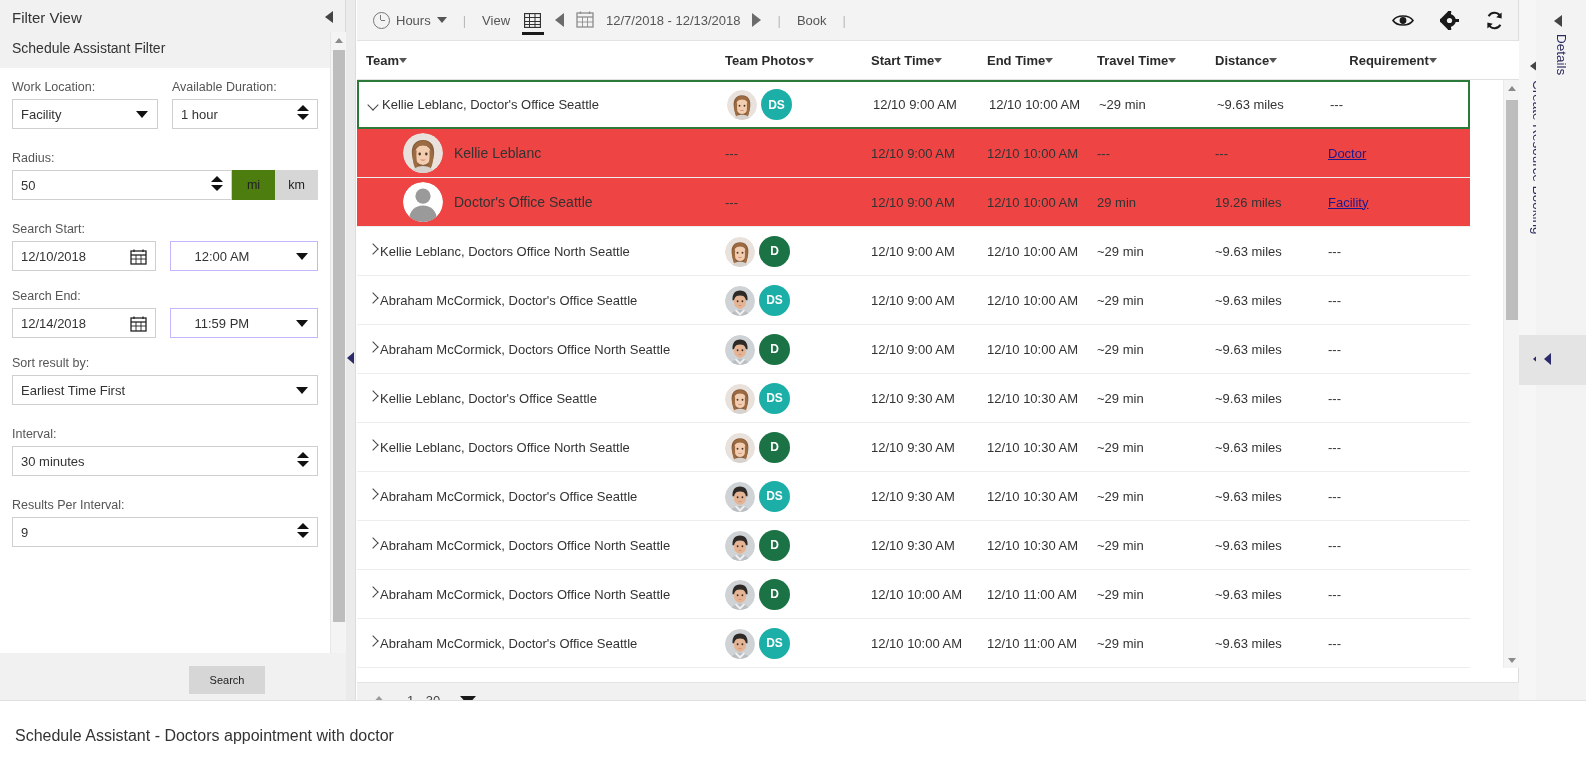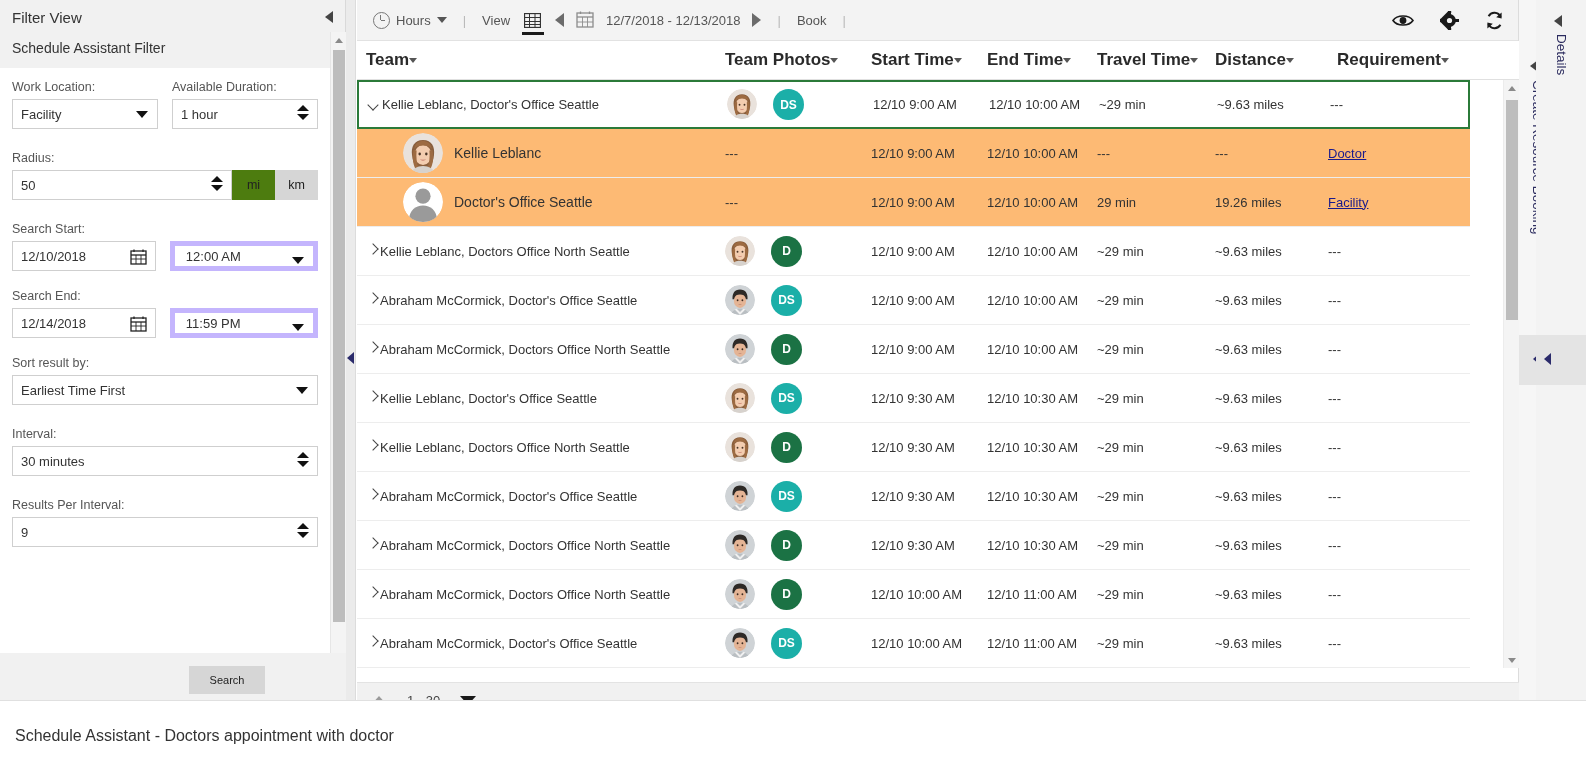--- a/index.html
+++ b/index.html
@@ -62,22 +62,22 @@
     box-sizing:border-box;display:flex;align-items:center;padding:0 8px;font-size:13px;}
   .unit{
     width:43px;height:30px;display:flex;align-items:center;justify-content:center;
     font-size:12.5px;color:#222;box-sizing:border-box;cursor:pointer;
   }
   .unit.sel{background:#4d7c0f;}
   .unit.off{background:#d6d6d6;}
   .dt-row{display:flex;gap:14px;margin-bottom:18px;}
   .dt-date{position:relative;width:148px;height:30px;border:1px solid #cfcfcf;background:#fff;
     box-sizing:border-box;display:flex;align-items:center;padding:0 8px;font-size:13px;}
-  .dt-time{position:relative;width:152px;height:30px;border:5px solid #c4b5fd;background:#fff;
-    box-sizing:border-box;display:flex;align-items:center;padding:0 11px;font-size:13px;}
+  .dt-time{position:relative;width:152px;height:30px;border:1px solid #c4b5fd;background:#fff;
+    box-sizing:border-box;display:flex;align-items:center;padding:0 24px;font-size:13px;}
   .cal-ico{position:absolute;right:8px;top:6px;width:17px;height:17px;cursor:pointer;}
   .mb22{margin-bottom:22px;}
   .mb18{margin-bottom:18px;}
 
   
   .sb-scroll{position:absolute;left:330px;top:32px;width:16px;height:654px;background:#f4f4f4;border-left:1px solid #e6e6e6;box-sizing:border-box;}
   .sb-arrow{position:absolute;left:0;width:16px;height:16px;cursor:pointer;}
   .sb-arrow.t{top:0;}
   .sb-arrow.b{bottom:0;}
   .sb-arrow i{position:absolute;left:4px;top:6px;width:0;height:0;}
@@ -131,60 +131,60 @@
   .chev.r{border-top:7px solid transparent;border-bottom:7px solid transparent;border-left:9px solid #6b6b6b;}
   .tb-right{position:absolute;right:14px;top:0;height:41px;display:flex;align-items:center;gap:26px;}
   .ico-btn{cursor:pointer;display:flex;align-items:center;}
 
   
   .grid{position:absolute;left:0;top:41px;width:1162px;height:641px;box-sizing:border-box;}
   .grid-head{
     height:39px;border-bottom:1px solid #e0e0e0;display:flex;align-items:center;
     box-sizing:border-box;background:#fff;
   }
-  .gh{font-size:17px;color:#2a2a2a;display:flex;align-items:center;gap:0;font-weight:bold;}
+  .gh{font-size:13px;color:#2a2a2a;display:flex;align-items:center;gap:0;font-weight:bold;}
   .hchev{width:0;height:0;border-left:4px solid transparent;border-right:4px solid transparent;border-top:5px solid #555;}
   .c-team{width:368px;padding-left:9px;box-sizing:border-box;}
   .c-photos{width:146px;box-sizing:border-box;}
   .c-start{width:116px;box-sizing:border-box;}
   .c-end{width:110px;box-sizing:border-box;}
   .c-travel{width:118px;box-sizing:border-box;}
   .c-dist{width:113px;box-sizing:border-box;}
   .c-req{width:130px;box-sizing:border-box;justify-content:center;}
 
   .rows{position:absolute;left:0;top:39px;width:1113px;height:588px;overflow:hidden;}
   .row{
     display:flex;align-items:center;height:49px;border-bottom:1px solid #ededed;
     box-sizing:border-box;background:#fff;cursor:pointer;
   }
   .row.sel{
     border:2px solid #2b7a39;height:49px;box-sizing:border-box;
   }
-  .row.child{background:#fdba74;}
+  .row.child{background:#ef4444;}
   .cell{font-size:13px;color:#333;box-sizing:border-box;}
   .team-cell{display:flex;align-items:center;gap:0;}
   .exp{
     width:14px;height:14px;position:relative;flex:none;cursor:pointer;
   }
   .exp.closed:before{
     content:"";position:absolute;left:3px;top:1px;width:7px;height:7px;
     border-top:1.6px solid #444;border-right:1.6px solid #444;
     transform:rotate(45deg);
   }
   .exp.open:before{
     content:"";position:absolute;left:1px;top:3px;width:7px;height:7px;
     border-top:1.6px solid #444;border-right:1.6px solid #444;
     transform:rotate(135deg);
   }
   .avg{width:30px;height:30px;border-radius:50%;flex:none;overflow:hidden;position:relative;}
   .badge{
     width:31px;height:31px;border-radius:50%;flex:none;color:#fff;font-size:12px;
     display:flex;align-items:center;justify-content:center;font-weight:bold;
   }
-  .photos-cell{display:flex;align-items:flex-start;gap:16px;}
+  .photos-cell{display:flex;align-items:flex-end;gap:4px;}
   .req-link{color:#1a1a8c;text-decoration:underline;cursor:pointer;font-size:13px;}
   .child-name{font-size:14px;color:#333;}
   .child-team{display:flex;align-items:center;gap:11px;padding-left:46px;box-sizing:border-box;}
   .avg-lg{width:40px;height:40px;border-radius:50%;flex:none;overflow:hidden;}
 
   
   .g-scroll{position:absolute;right:0;top:39px;width:16px;height:588px;background:#f4f4f4;border-left:1px solid #ececec;box-sizing:border-box;}
   .g-thumb{position:absolute;left:2px;top:20px;width:12px;height:220px;background:#bdbdbd;cursor:pointer;}
 
   .pager{

